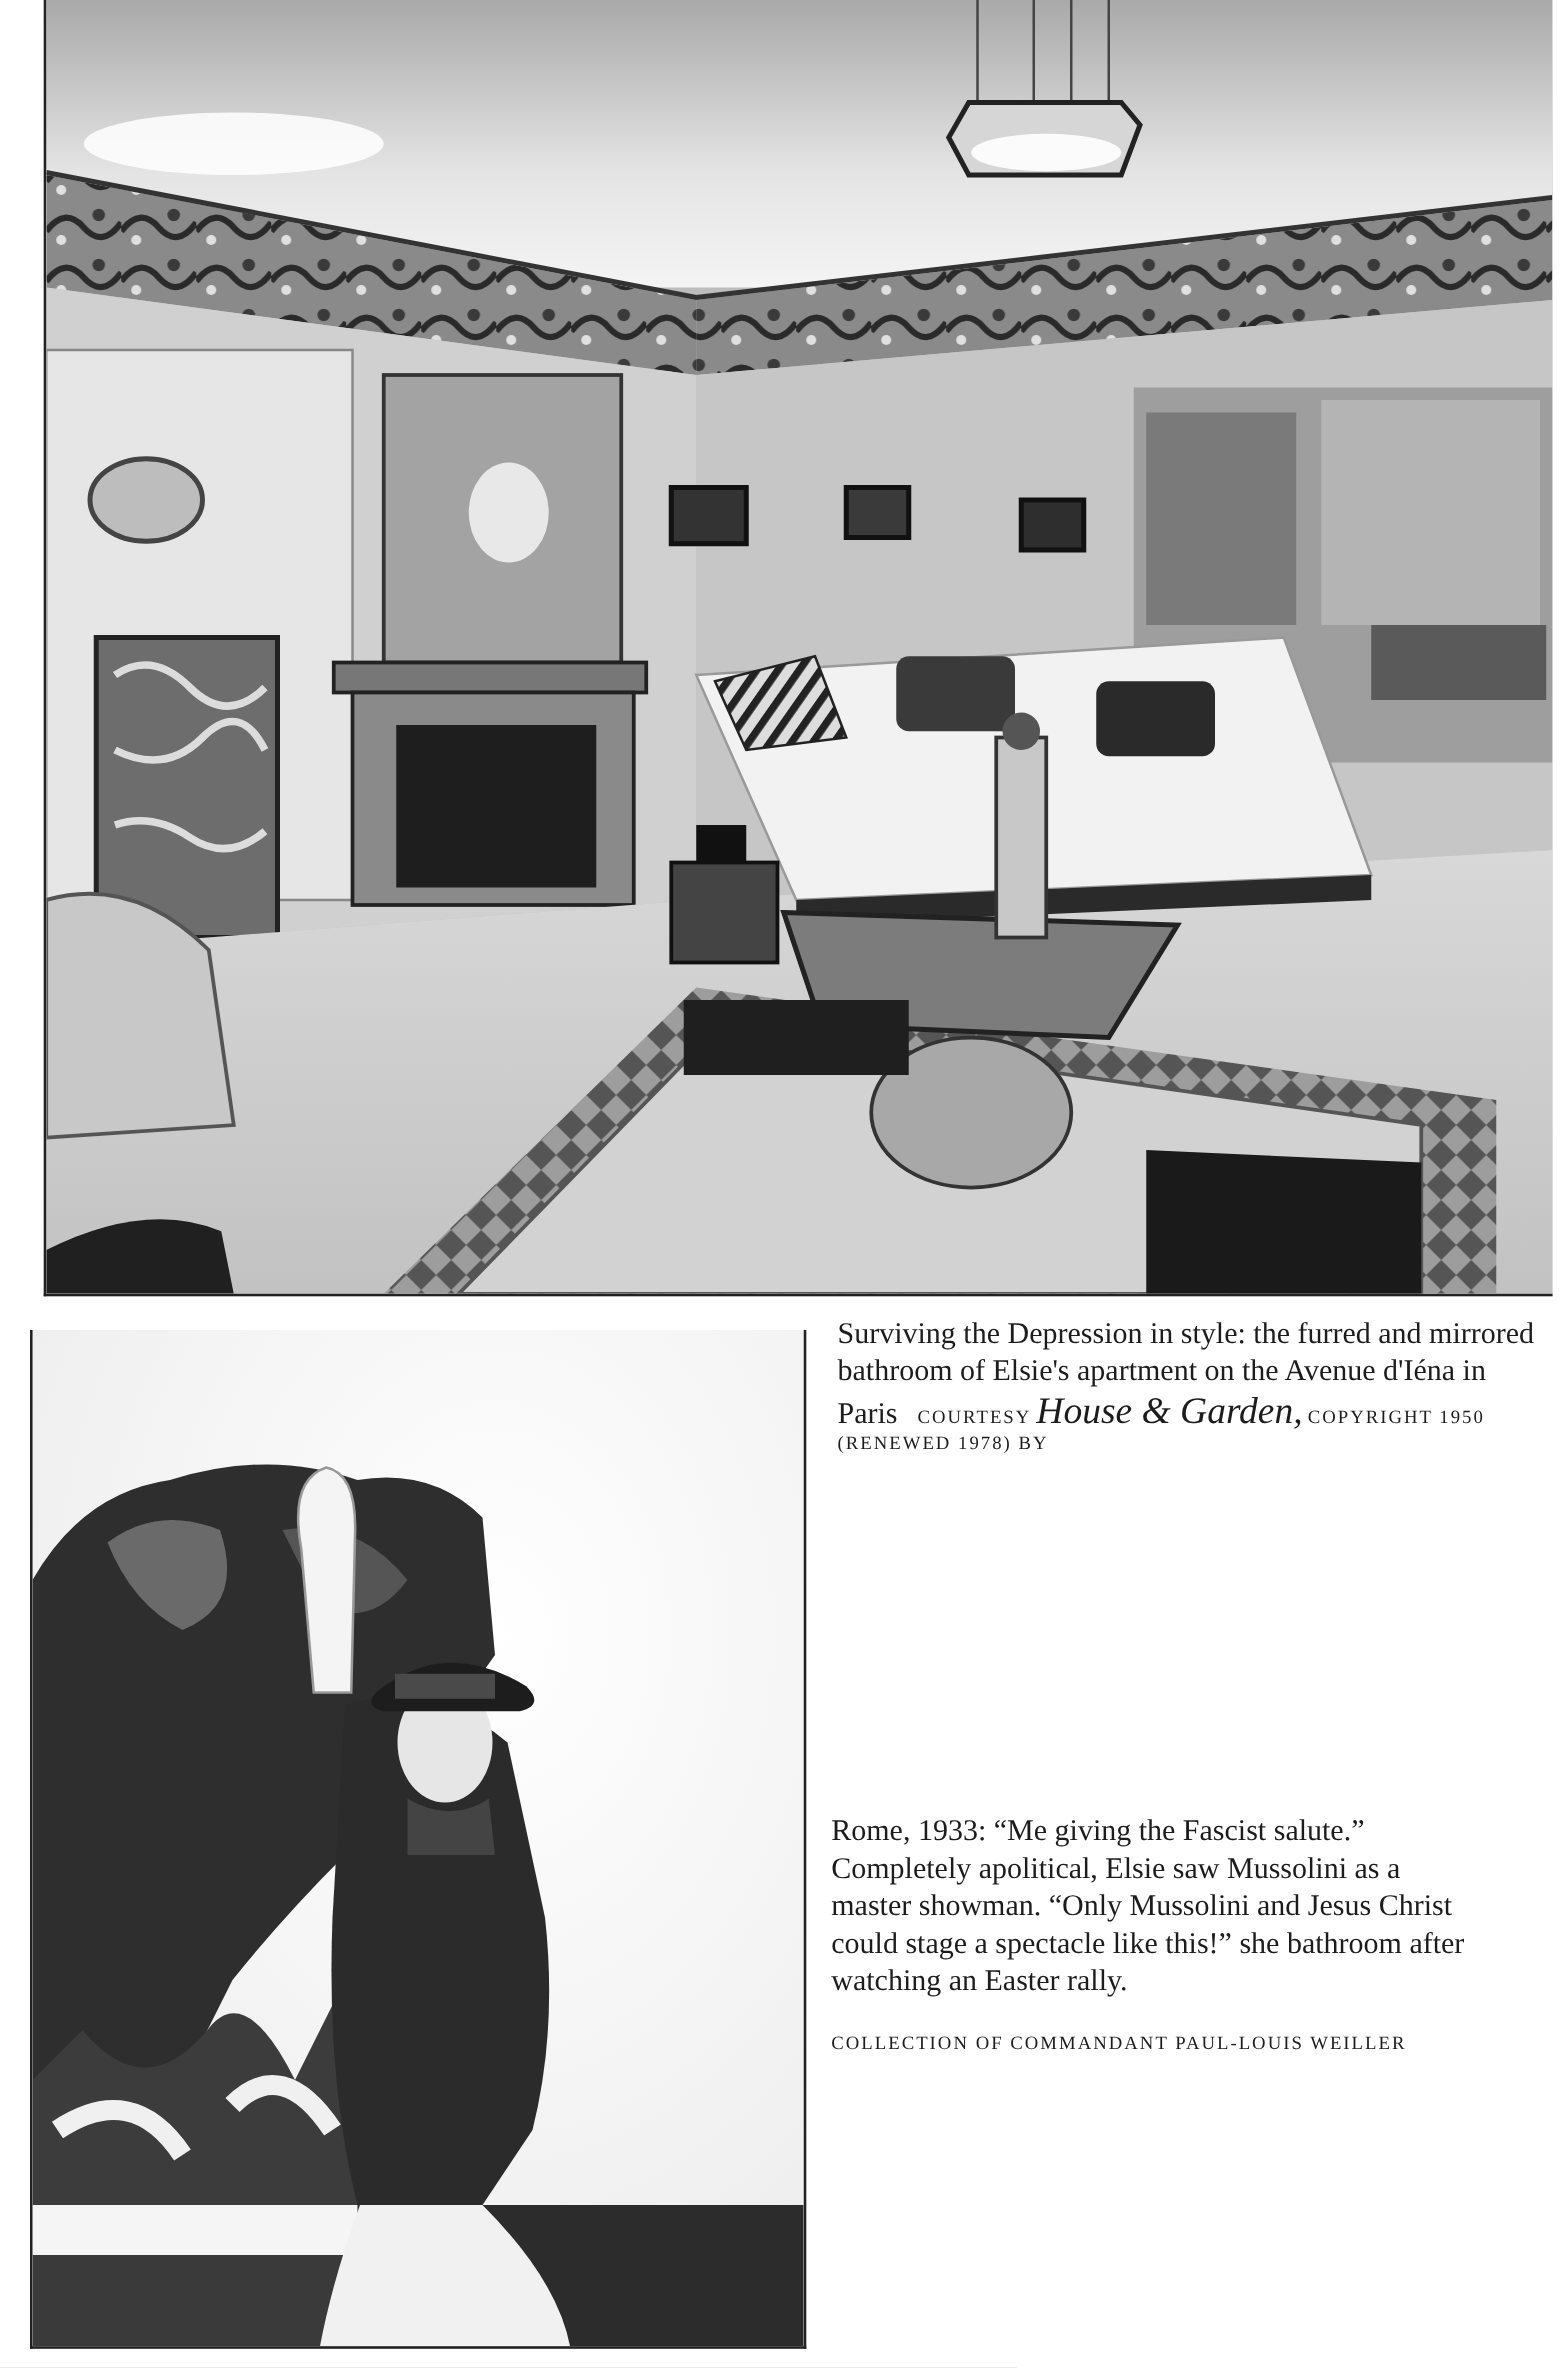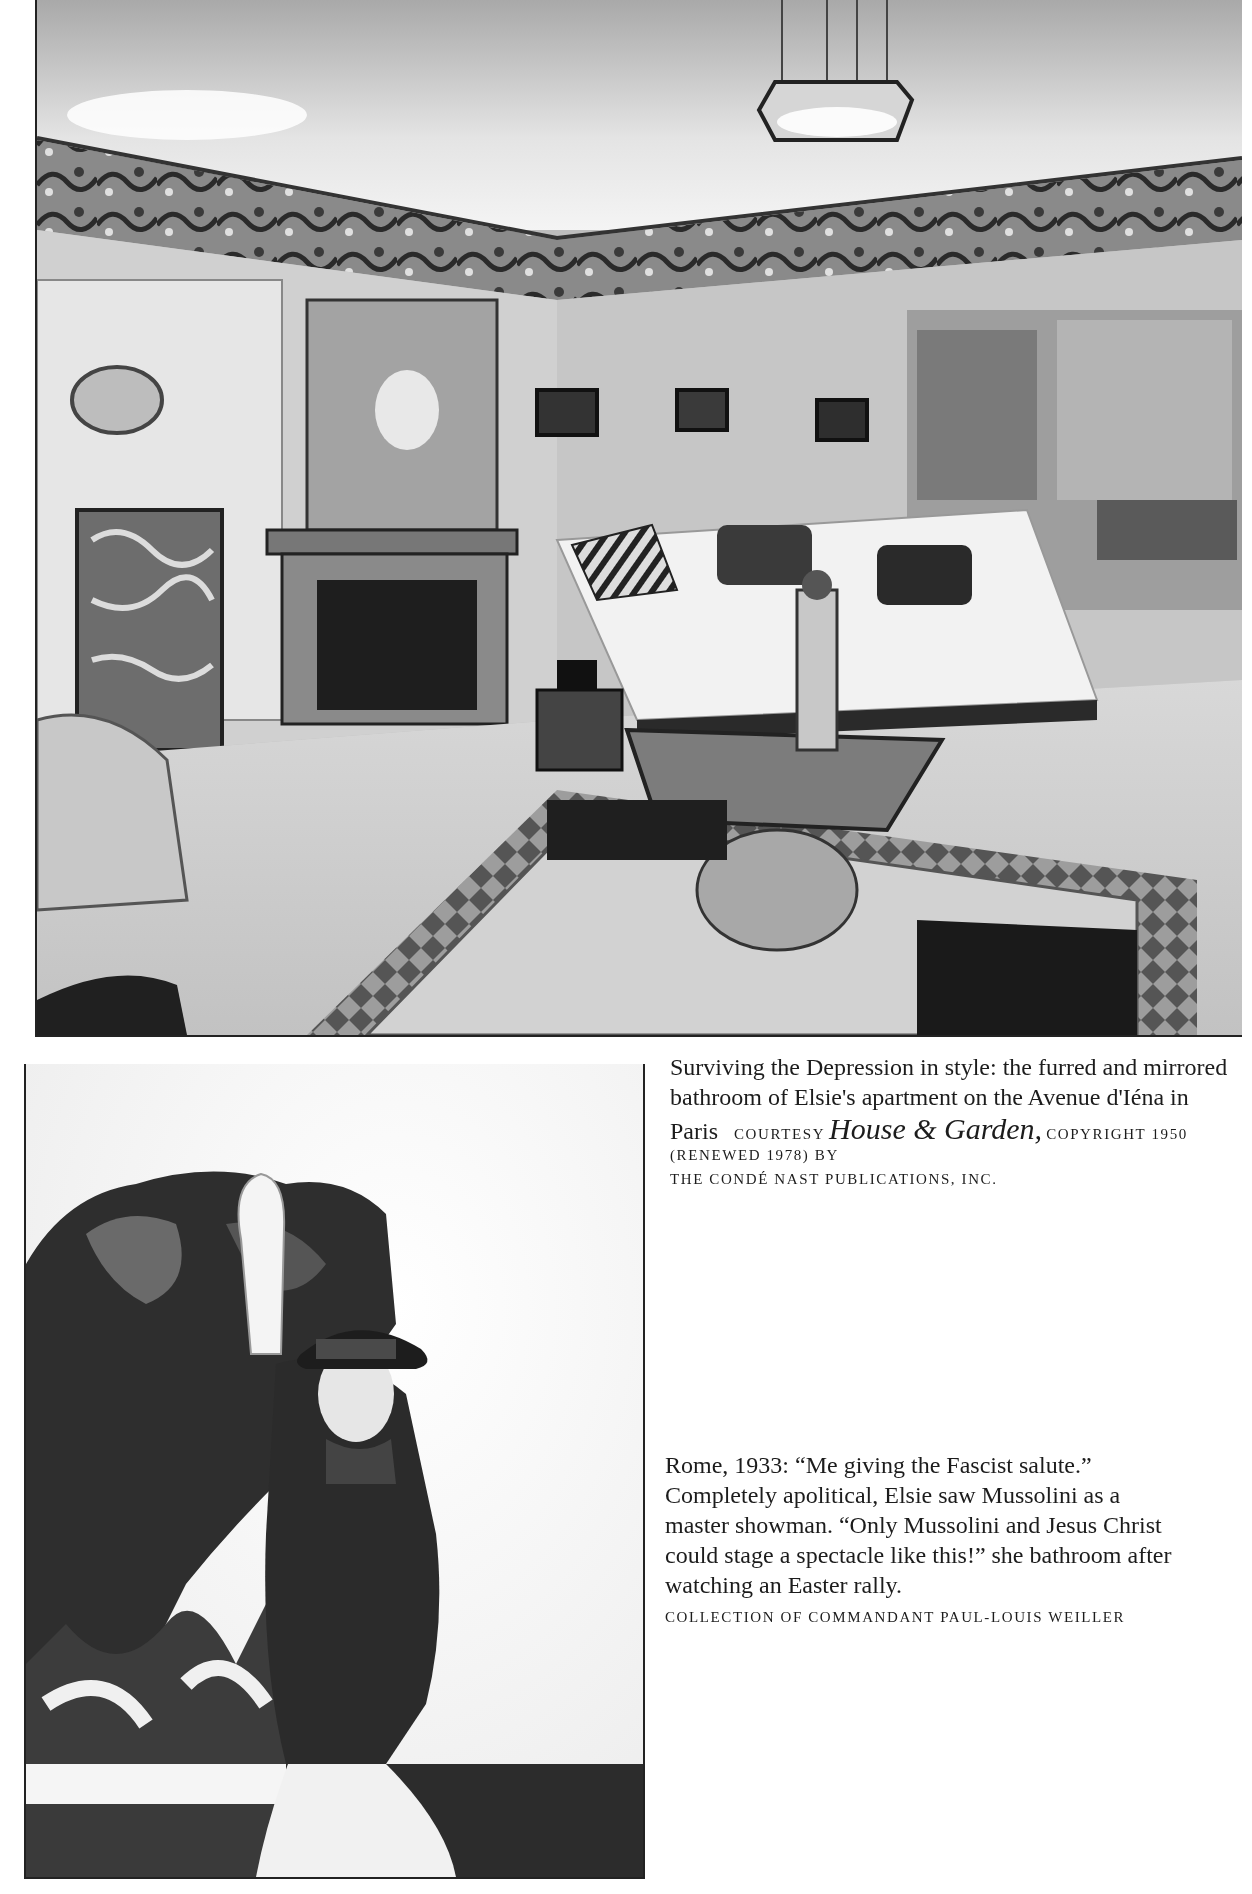--- a/index.html
+++ b/index.html
@@ -15,21 +15,21 @@
   .caption { position: absolute; font-family: "Liberation Serif", "DejaVu Serif", serif; color: #1c1c1c; }
   .caption .body { font-size: 24px; line-height: 30px; }
   .caption .credit { font-size: 15px; letter-spacing: 1.6px; text-transform: uppercase; }
   .caption .inline-credit { font-size: 15px; letter-spacing: 1.6px; text-transform: uppercase; }
   .caption .ital { font-style: italic; font-size: 30px; letter-spacing: 0; text-transform: none; }
 
   #caption-top { left: 670px; top: 1052px; width: 560px; }
   #caption-top .credit-line { font-size: 15px; letter-spacing: 1.6px; line-height: 30px; display: block; }
 
   #caption-bottom { left: 665px; top: 1450px; width: 520px; }
-  #caption-bottom .credit { display: block; line-height: 30px; margin-top: 2px; }
+  #caption-bottom .credit { display: block; line-height: 30px; margin-top: 20px; }
 </style>
 </head>
 <body>
 
 <div id="photo-top" class="photo">
   <svg viewBox="0 0 1205 1035" preserveAspectRatio="none">
     <defs>
       <linearGradient id="ceil" x1="0" y1="0" x2="0" y2="1">
         <stop offset="0" stop-color="#a9a9a9"></stop>
         <stop offset="0.6" stop-color="#e4e4e4"></stop>
@@ -128,21 +128,20 @@
 
     <ellipse cx="150" cy="115" rx="120" ry="25" fill="#ffffff" opacity="0.85"></ellipse>
   </svg>
 </div>
 
 <div id="caption-top" class="caption">
   <span class="body">Surviving the Depression in style: the furred and mirrored bathroom of Elsie's apartment on the Avenue d'Iéna in Paris</span>
   <span class="inline-credit" style="margin-left:12px;">courtesy</span>
   <span class="ital">House &amp; Garden,</span>
   <span class="inline-credit">copyright 1950 (renewed 1978) by</span>
-  <span class="credit-line inline-credit">the Condé Nast Publications, Inc.</span>
 </div>
 
 <div id="photo-bottom" class="photo">
   <svg viewBox="0 0 617 813" preserveAspectRatio="none">
     <defs>
       <radialGradient id="sky" cx="0.6" cy="0.3" r="0.8">
         <stop offset="0" stop-color="#ffffff"></stop>
         <stop offset="1" stop-color="#ececec"></stop>
       </radialGradient>
     </defs>

